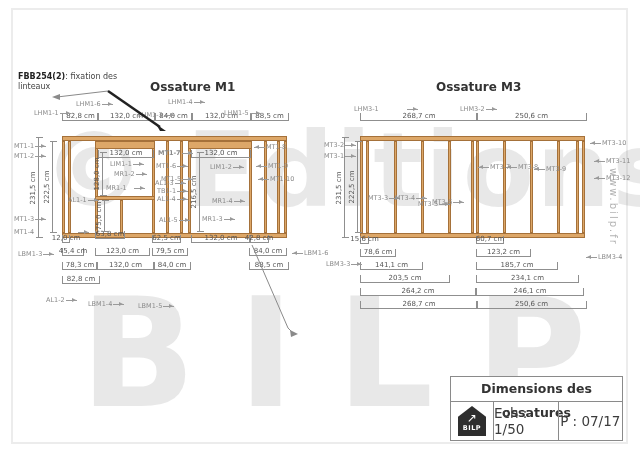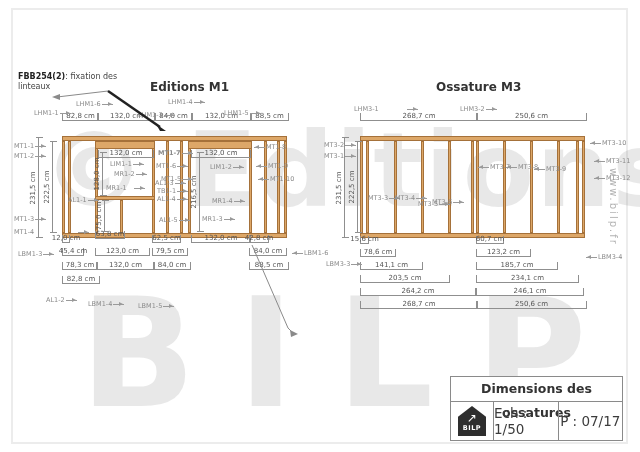--- a/index.html
+++ b/index.html
@@ -94,21 +94,21 @@
       <div class="wood" style="left: 448px; top: 141px; width: 3px; height: 92px;"></div>
       <div class="wood" style="left: 471px; top: 141px; width: 3px; height: 92px;"></div>
       <div class="wood" style="left: 476px; top: 141px; width: 3px; height: 92px;"></div>
       <div class="wood" style="left: 503px; top: 141px; width: 3px; height: 92px;"></div>
       <div class="wood" style="left: 530px; top: 141px; width: 3px; height: 92px;"></div>
       <div class="wood" style="left: 557px; top: 141px; width: 3px; height: 92px;"></div>
       <div class="wood" style="left: 576px; top: 141px; width: 3px; height: 92px;"></div>
       <div class="wood" style="left: 582px; top: 141px; width: 3px; height: 92px;"></div>
       <div class="wood" style="left: 360px; top: 136px; width: 225px; height: 5px;"></div>
       <div class="wood" style="left: 360px; top: 233px; width: 225px; height: 5px;"></div>
-      <div class="wtitle" style="left: 150px; top: 80px;">Editions M1</div>
+      <div class="wtitle" style="left: 150px; top: 80px;">Ossature M1</div>
       <div class="wtitle" style="left: 436px; top: 80px;">Ossature M3</div>
       <div class="hdim" style="left: 62px; top: 113px; width: 35px;">
         <span>82,8 cm</span>
       </div>
       <div class="hdim" style="left: 97px; top: 113px; width: 57px;">
         <span>132,0 cm</span>
       </div>
       <div class="hdim" style="left: 154px; top: 113px; width: 37px;">
         <span>84,0 cm</span>
       </div>

